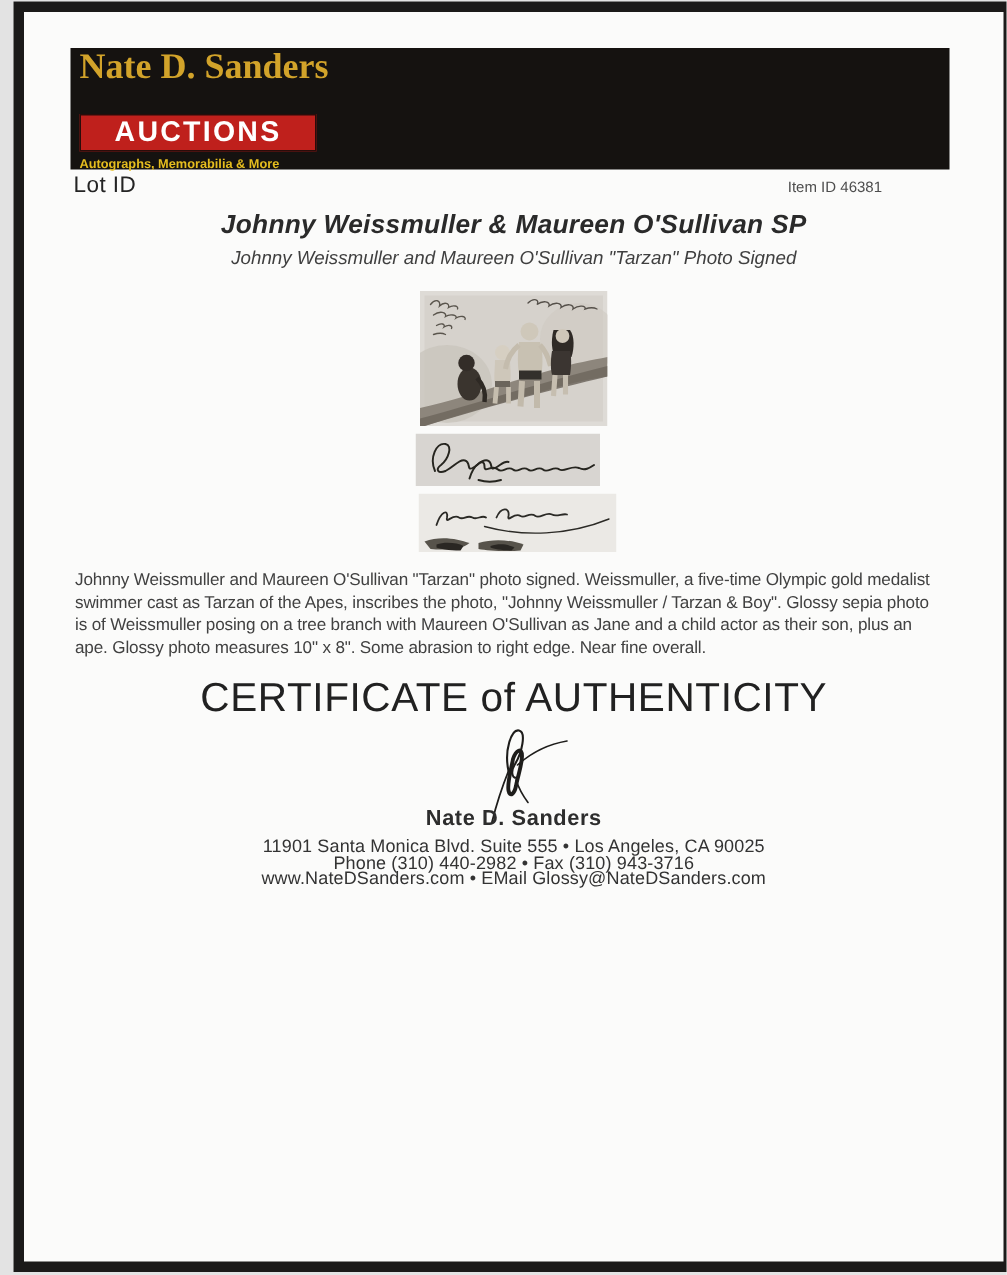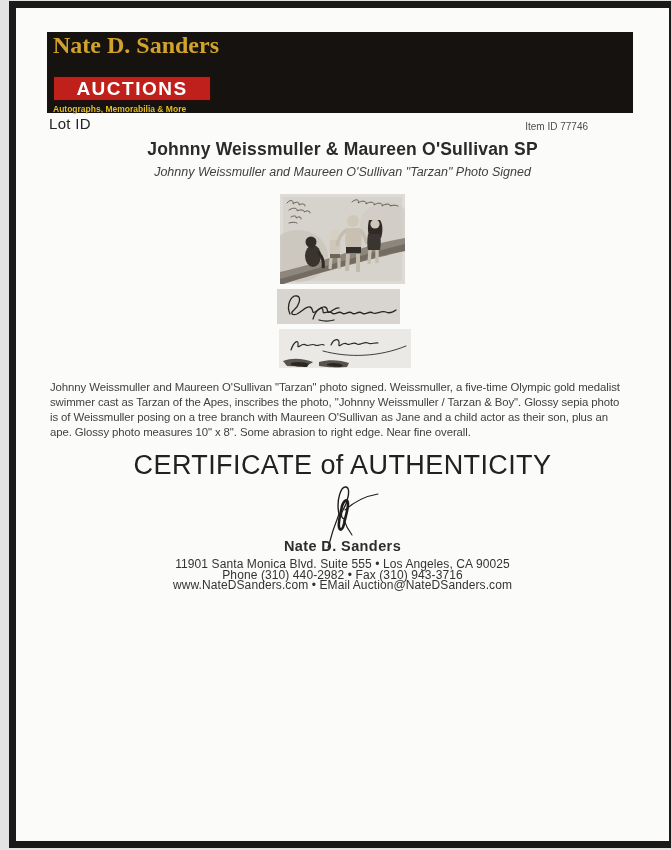--- a/index.html
+++ b/index.html
@@ -65,41 +65,42 @@
     font-size:8.5px;
     line-height:10px;
     text-align:left;
     white-space:nowrap;
   }
   
   .lot-row{
     margin:2px 36px 0 33px;
     display:flex;
     justify-content:space-between;
-    align-items:flex-end;
+    align-items:center;
   }
   .lot-id{
     font-size:15px;
     color:#242424;
     letter-spacing:0.3px;
   }
   .item-id{
     font-size:10px;
     color:#4d4d4d;
     padding-right:45px;
     padding-top:3px;
   }
   
   .title{
     margin-top:7px;
     text-align:center;
     font-size:17.5px;
     font-weight:bold;
     color:#2a2a2a;
     letter-spacing:0.2px;
+    font-style:italic;
   }
   .subtitle{
     margin-top:5px;
     text-align:center;
     font-style:italic;
     font-size:12.5px;
     color:#3f3f3f;
   }
   
   .photo-stack{
@@ -159,21 +160,21 @@
     <div class="banner">
       <div class="logo">
         <div class="logo-name">Nate D. Sanders</div>
         <div class="logo-auctions">AUCTIONS</div>
         <div class="logo-tagline">Autographs, Memorabilia &amp; More</div>
       </div>
     </div>
 
     <div class="lot-row">
       <span class="lot-id">Lot ID</span>
-      <span class="item-id">Item ID 77746</span>
+      <span class="item-id">Item ID 46381</span>
     </div>
 
     <div class="title">Johnny Weissmuller &amp; Maureen O'Sullivan SP</div>
     <div class="subtitle">Johnny Weissmuller and Maureen O'Sullivan "Tarzan" Photo Signed</div>
 
     <div class="photo-stack">
 
       <svg class="photo-main" viewBox="0 0 125 90">
         <rect width="125" height="90" fill="#dedbd6"></rect>
         <rect x="3" y="3" width="119" height="84" fill="#d6d2cc"></rect>
@@ -253,17 +254,17 @@
         <path d="M44,24 C46,18 50,16 50,22 C50,28 47,36 46,42 C45,47 42,50 41,45 C40,40 43,30 44,24" stroke-width="2.6"></path>
         <path d="M47,28 C56,20 68,14 80,12" stroke-width="1.1"></path>
         <path d="M46,38 C48,44 51,49 54,53" stroke-width="1.1"></path>
       </g>
     </svg>
 
     <div class="signatory">Nate D. Sanders</div>
     <div class="footer-lines">
       <div>11901 Santa Monica Blvd. Suite 555 • Los Angeles, CA 90025</div>
       <div>Phone (310) 440-2982 • Fax (310) 943-3716</div>
-      <div>www.NateDSanders.com • EMail Auction@NateDSanders.com</div>
+      <div>www.NateDSanders.com • EMail Glossy@NateDSanders.com</div>
     </div>
 
   </div>
 </div>
 
 </body></html>

